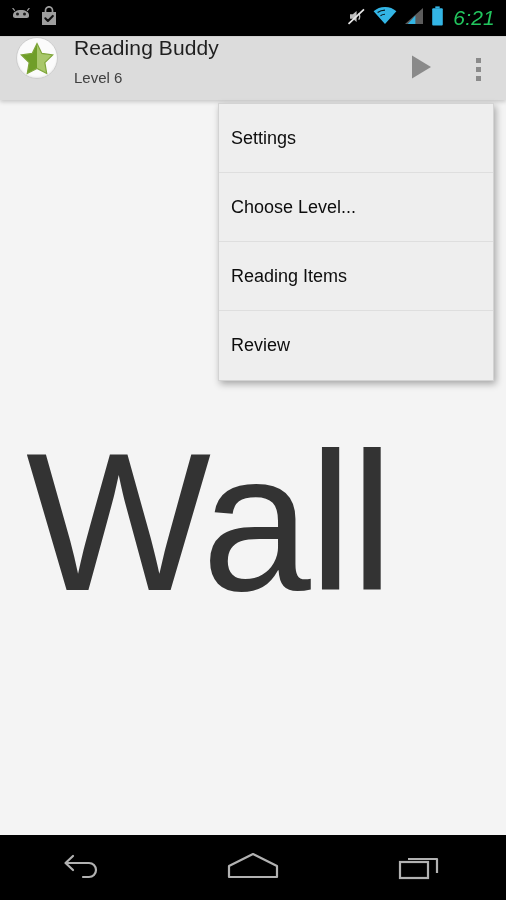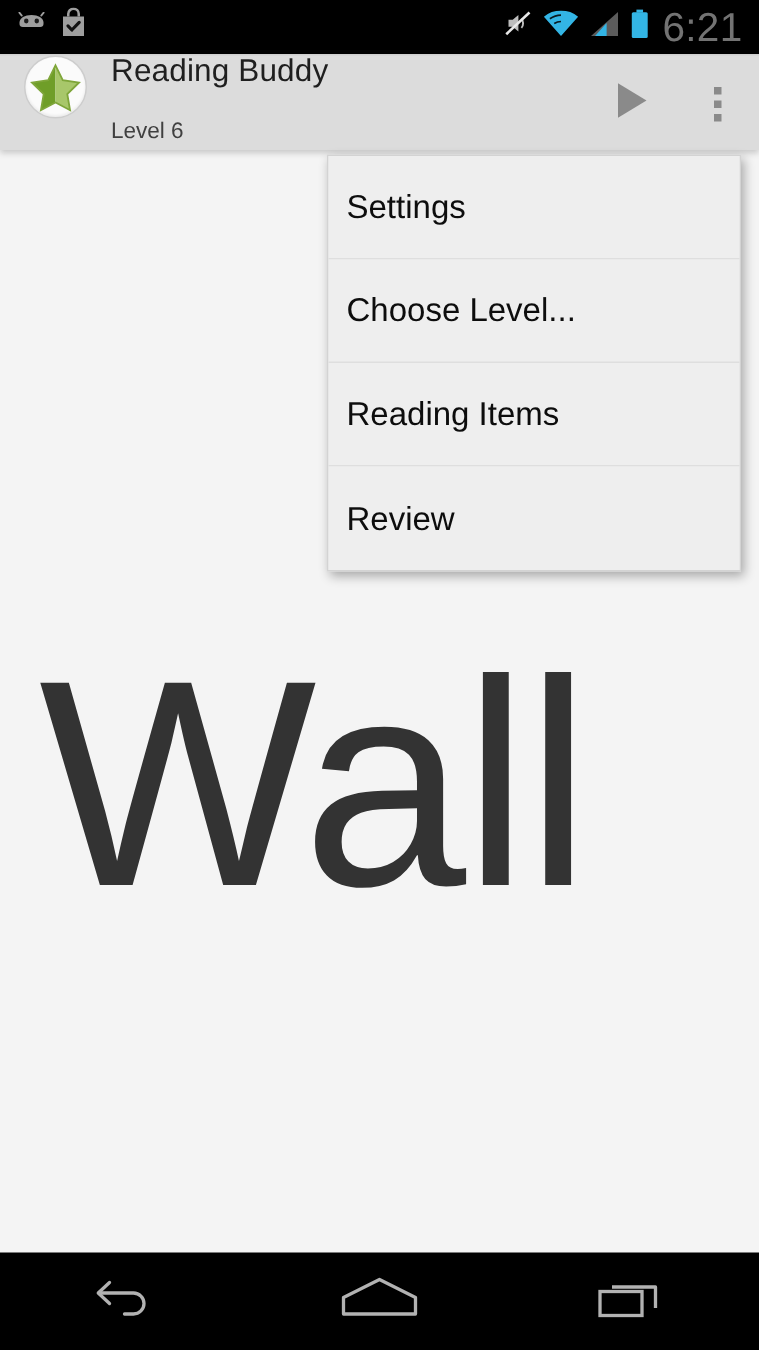--- a/index.html
+++ b/index.html
@@ -22,25 +22,26 @@
     display:flex; align-items:center; gap:7px;
     padding-left:10px;
   }
   #status-right {
     margin-left:auto;
     display:flex; align-items:center; gap:7px;
     padding-right:11px;
   }
   .sb-icon { display:block; }
   #status-clock {
-    color:#737373;
-    font-size:27px;
+    color:#22c55e;
+    font-size:21px;
     letter-spacing:0.2px;
     line-height:36px;
     padding-left:2px;
+    font-style:italic;
   }
 
   
   #action-bar {
     position:absolute; top:36px; left:0;
     width:506px; height:64px;
     background:#dcdcdc;
     display:flex; align-items:flex-start;
     border-top:1px solid #cfcfcf;
     box-shadow:0 2px 4px rgba(0,0,0,0.18);
@@ -55,21 +56,21 @@
     display:flex; align-items:center; justify-content:center;
     flex:none;
     box-shadow:inset 0 -1px 2px rgba(0,0,0,0.07);
   }
   #titles { margin-left:16px; line-height:1.08; }
   #app-title {
     font-size:21px; color:#1f1f1f; font-weight:400;
     letter-spacing:0.1px;
   }
   #app-subtitle {
-    font-size:15px; color:#404040; margin-top:20px;
+    font-size:15px; color:#404040; margin-top:10px;
   }
   #action-items {
     margin-left:auto; display:flex; align-items:center;
   }
   #play-button {
     width:58px; height:64px;
     display:flex; align-items:center; justify-content:center;
   }
   #overflow-button {
     width:56px; height:64px;
@@ -103,21 +104,21 @@
     width:276px;
     background:#eeeeee;
     border:1px solid #d3d3d3;
     box-shadow:2px 3px 7px rgba(0,0,0,0.32);
     z-index:10;
   }
   .menu-item {
     height:69px;
     display:flex; align-items:center;
     padding-left:12px;
-    font-size:22px;
+    font-size:18px;
     color:#0d0d0d;
     border-bottom:1px solid #dedede;
     background:#eeeeee;
   }
   .menu-item:last-child { border-bottom:none; }
 
   
   #nav-bar {
     position:absolute; bottom:0; left:0;
     width:506px; height:65px;

